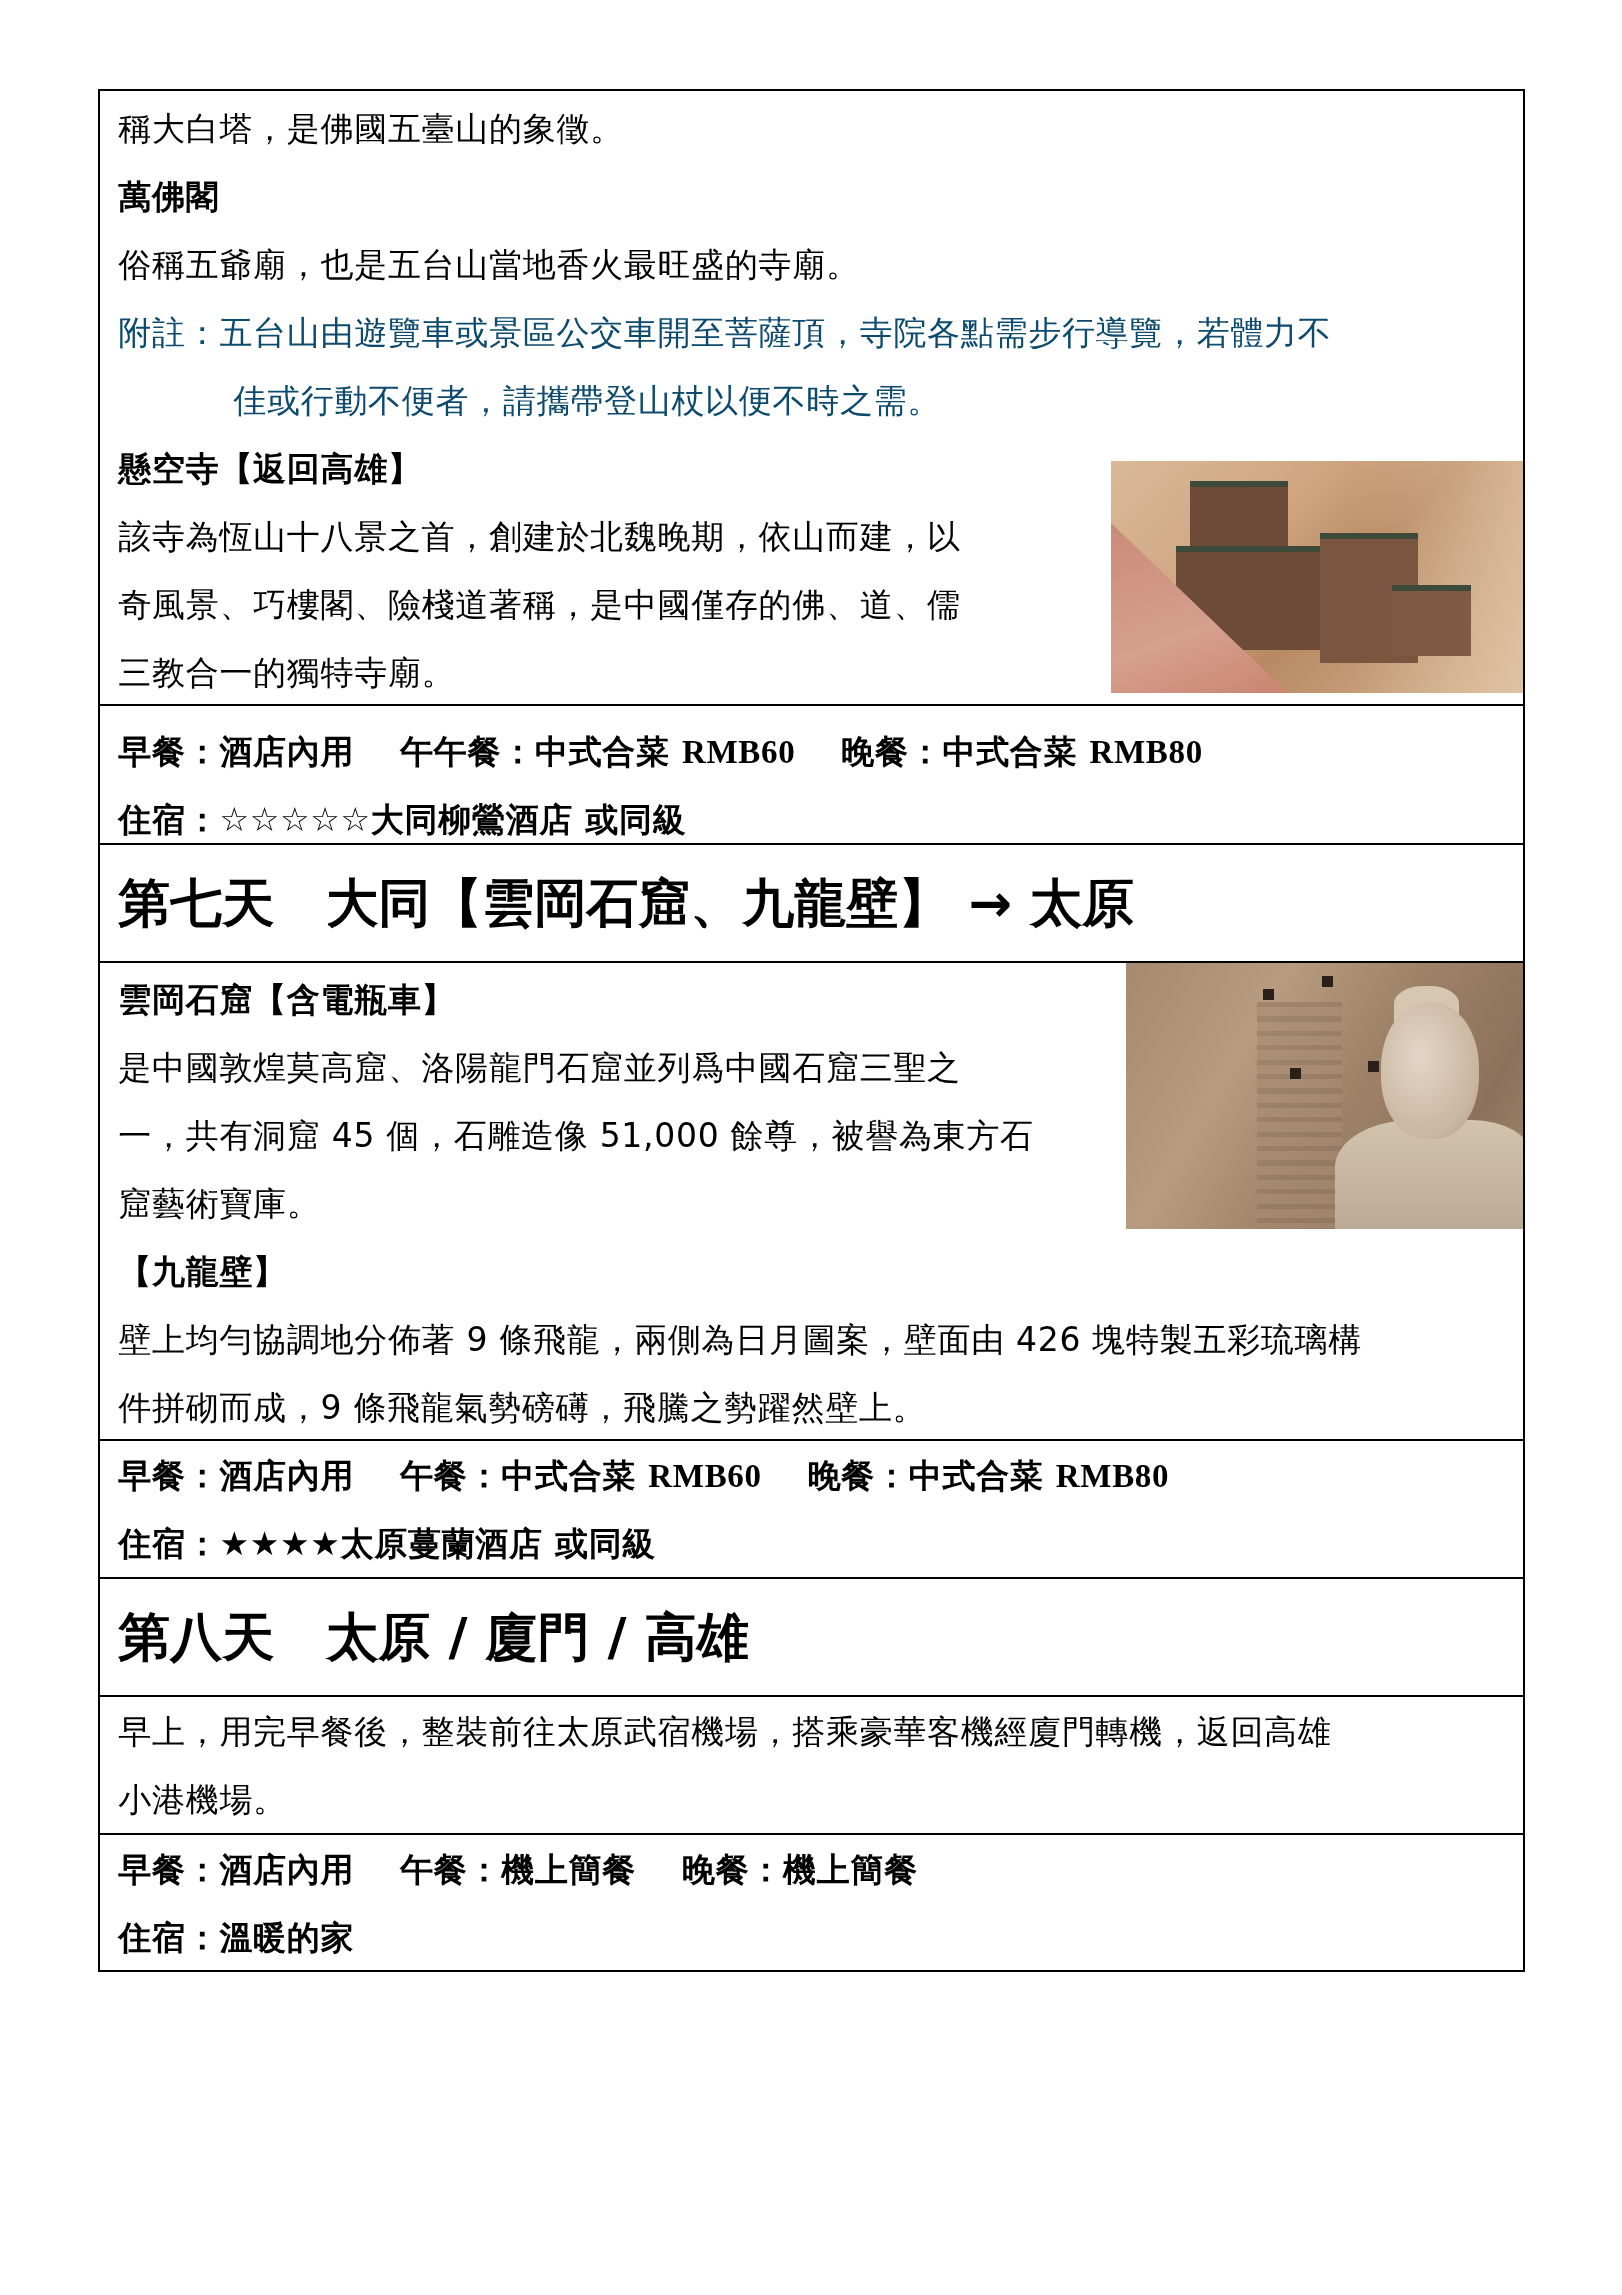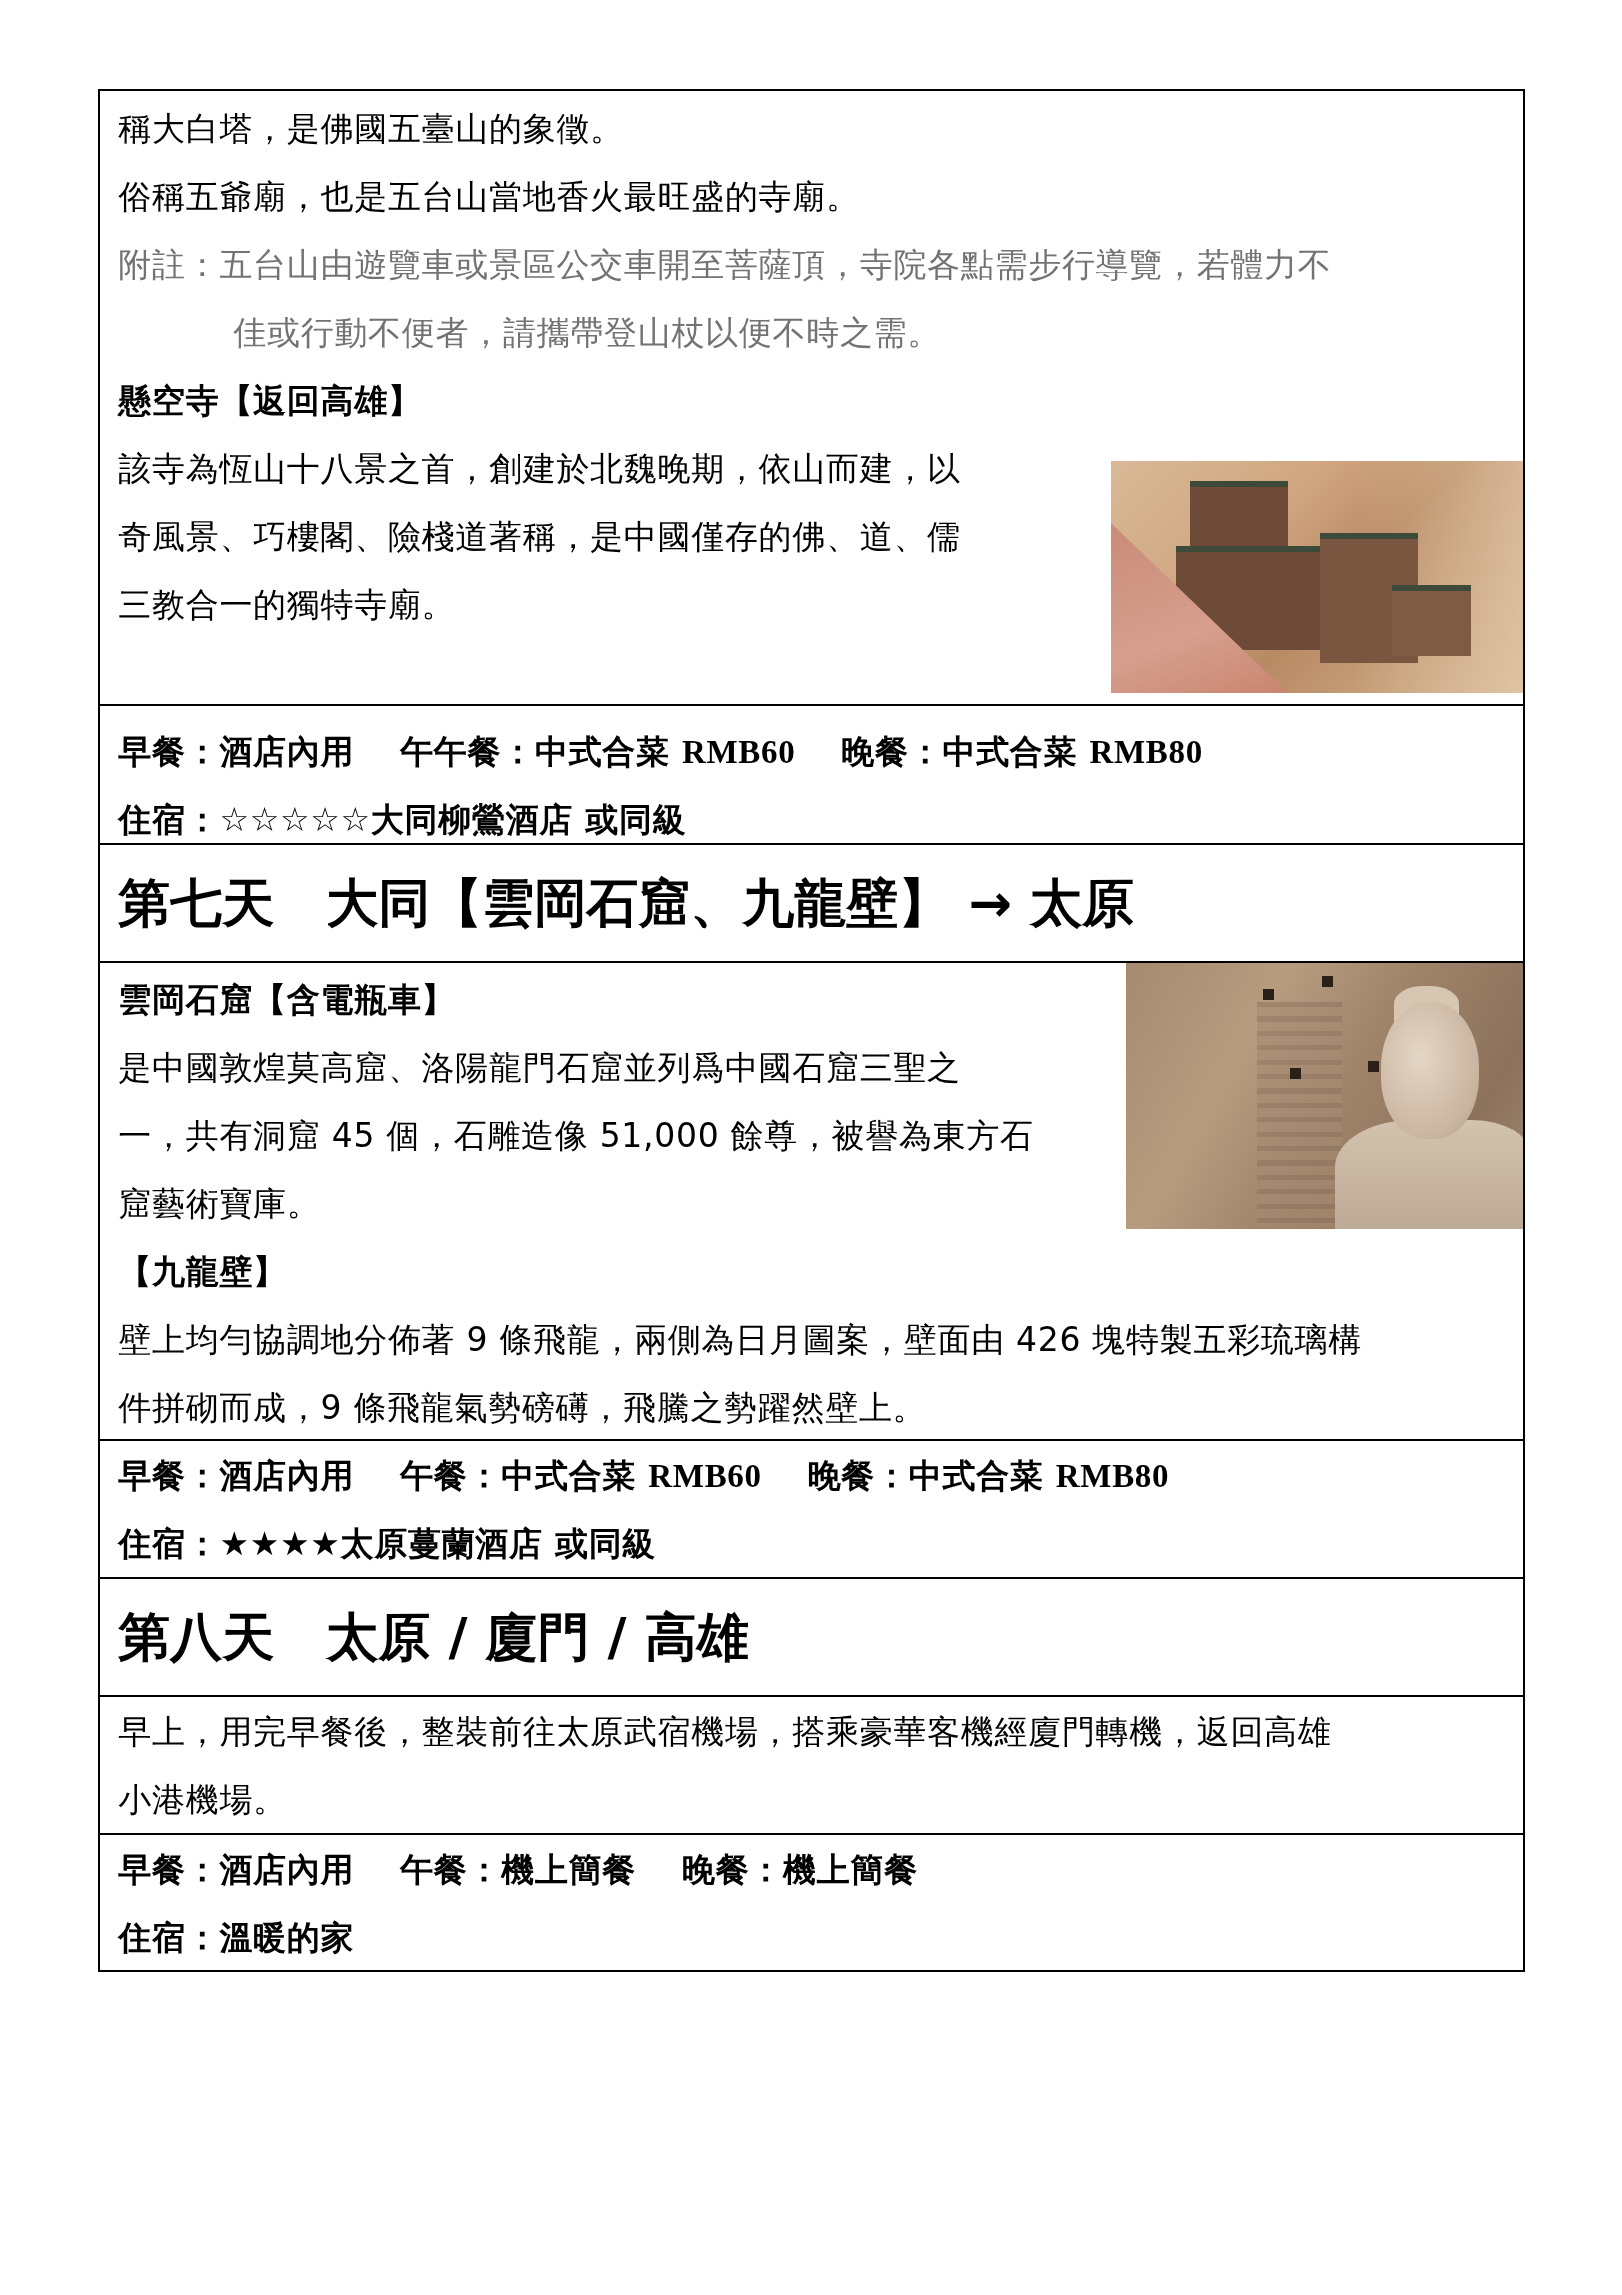--- a/index.html
+++ b/index.html
@@ -16,21 +16,21 @@
     position: relative; box-sizing: border-box;
     border-bottom: 2.6px solid #000;
     padding: 0 0 0 18.3px;
   }
   .cell:last-child { border-bottom: none; }
   .line {
     font-size: 33px; line-height: 68px; height: 68px; white-space: nowrap;
     letter-spacing: 0.7px;
   }
   .bold { font-weight: bold; }
-  .red { color: #737373; }
+  .red { color: #0c4a6e; }
   .indent { padding-left: 115px; }
   .day-title {
     font-size: 52px; font-weight: bold; line-height: 116px; height: 116px; white-space: nowrap;
   }
   .num { font-family: "Liberation Serif", serif; }
   .photo {
     position: absolute; overflow: hidden; border: none;
   }
   
   .photo-temple {
@@ -79,20 +79,21 @@
     opacity: 0.6;
   }
 </style>
 </head>
 <body>
 
 <div class="page-table">
 
   <div class="cell" style="height:615px; padding-top:3.9px;">
     <div class="line">稱大白塔，是佛國五臺山的象徵。</div>
+    <div class="line bold">萬佛閣</div>
     <div class="line">俗稱五爺廟，也是五台山當地香火最旺盛的寺廟。</div>
     <div class="line red">附註：五台山由遊覽車或景區公交車開至菩薩頂，寺院各點需步行導覽，若體力不</div>
     <div class="line red indent">佳或行動不便者，請攜帶登山杖以便不時之需。</div>
     <div class="line bold">懸空寺【返回高雄】</div>
     <div class="line">該寺為恆山十八景之首，創建於北魏晚期，依山而建，以</div>
     <div class="line">奇風景、巧樓閣、險棧道著稱，是中國僅存的佛、道、儒</div>
     <div class="line">三教合一的獨特寺廟。</div>
 
     <div class="photo photo-temple">
       <div class="cliff-shade"></div>

